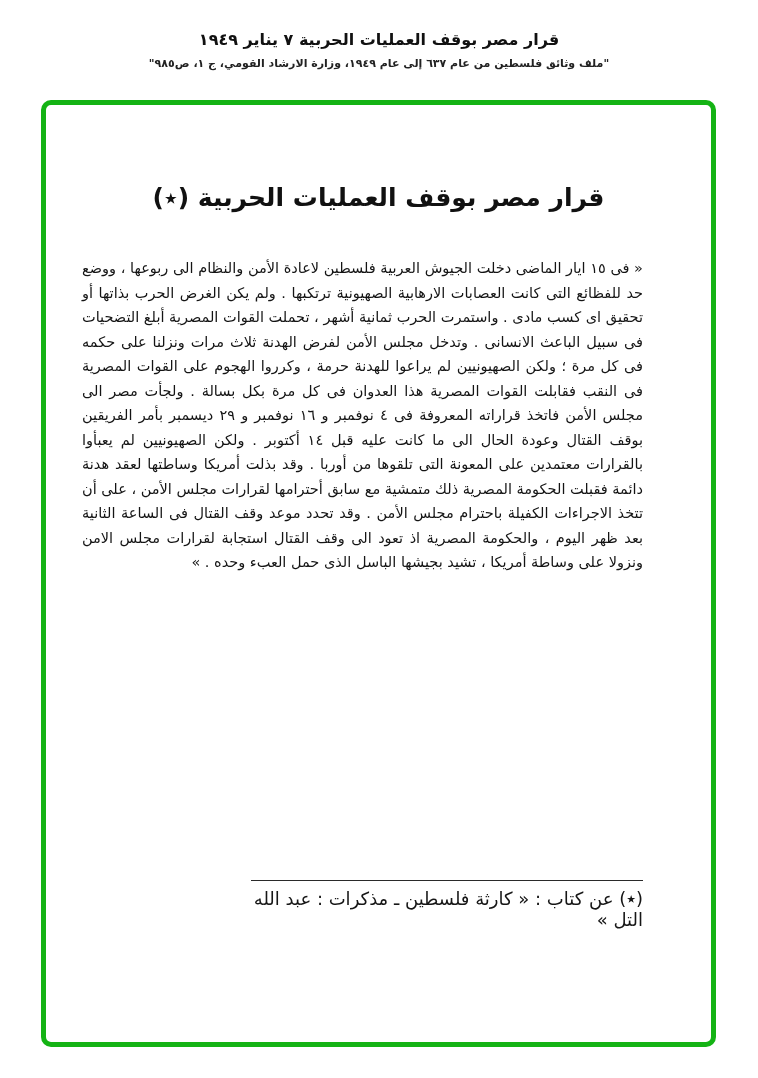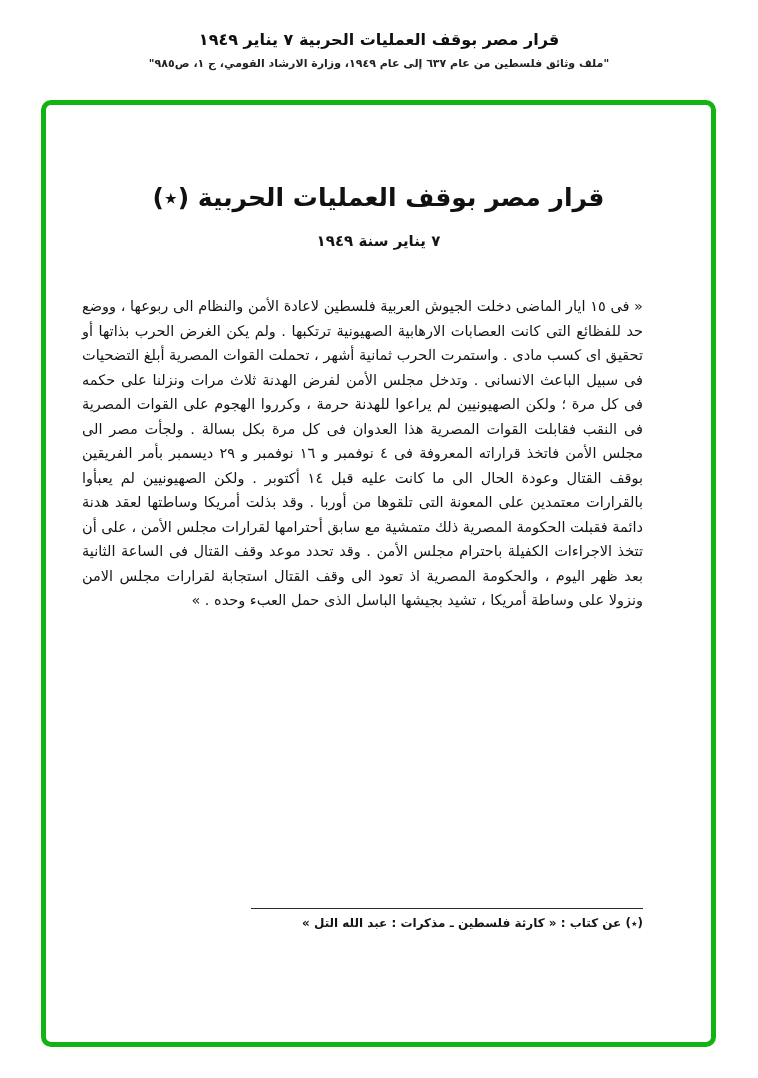--- a/index.html
+++ b/index.html
@@ -88,41 +88,40 @@
     right: 68px;
     width: 392px;
     direction: rtl;
   }
   .footnote-rule {
     border-top: 1.5px solid #2a2a2a;
     width: 100%;
     margin-bottom: 7px;
   }
   .footnote-text {
-    font-size: 12px;
-    font-weight: bold;
+    font-size: 18px;
+    font-weight: normal;
     text-align: right;
     color: #161616;
   }
 </style>
 </head>
 <body>
 
 <div class="page">
 
   <header class="top-header">
     <div class="header-title">قرار مصر بوقف العمليات الحربية ٧ يناير ١٩٤٩</div>
     <div class="header-source">"ملف وثائق فلسطين من عام ٦٣٧ إلى عام ١٩٤٩، وزارة الارشاد القومي، ج ١، ص٩٨٥"</div>
   </header>
 
   <div class="scan-frame">
 
     <h1 class="doc-title">قرار مصر بوقف العمليات الحربية (٭)</h1>
 
-    <div class="doc-date">٧ يناير سنة ١٩٤٩</div>
 
     <p class="doc-body">« فى ١٥ ايار الماضى دخلت الجيوش العربية فلسطين لاعادة الأمن والنظام الى ربوعها ، ووضع حد للفظائع التى كانت العصابات الارهابية الصهيونية ترتكبها . ولم يكن الغرض الحرب بذاتها أو تحقيق اى كسب مادى . واستمرت الحرب ثمانية أشهر ، تحملت القوات المصرية أبلغ التضحيات فى سبيل الباعث الانسانى . وتدخل مجلس الأمن لفرض الهدنة ثلاث مرات ونزلنا على حكمه فى كل مرة ؛ ولكن الصهيونيين لم يراعوا للهدنة حرمة ، وكرروا الهجوم على القوات المصرية فى النقب فقابلت القوات المصرية هذا العدوان فى كل مرة بكل بسالة . ولجأت مصر الى مجلس الأمن فاتخذ قراراته المعروفة فى ٤ نوفمبر و ١٦ نوفمبر و ٢٩ ديسمبر بأمر الفريقين بوقف القتال وعودة الحال الى ما كانت عليه قبل ١٤ أكتوبر . ولكن الصهيونيين لم يعبأوا بالقرارات معتمدين على المعونة التى تلقوها من أوربا . وقد بذلت أمريكا وساطتها لعقد هدنة دائمة فقبلت الحكومة المصرية ذلك متمشية مع سابق أحترامها لقرارات مجلس الأمن ، على أن تتخذ الاجراءات الكفيلة باحترام مجلس الأمن . وقد تحدد موعد وقف القتال فى الساعة الثانية بعد ظهر اليوم ، والحكومة المصرية اذ تعود الى وقف القتال استجابة لقرارات مجلس الامن ونزولا على وساطة أمريكا ، تشيد بجيشها الباسل الذى حمل العبء وحده . »</p>
 
     <div class="footnote-area">
       <div class="footnote-rule"></div>
       <div class="footnote-text">(٭) عن كتاب : « كارثة فلسطين ـ مذكرات : عبد الله التل »</div>
     </div>
 
   </div>
 </div>

